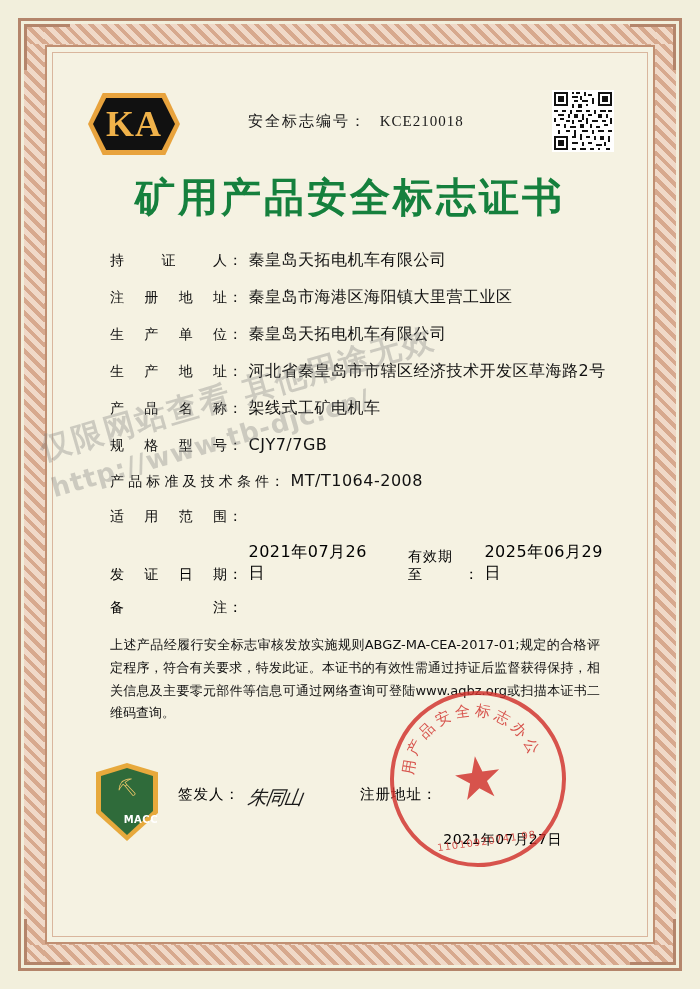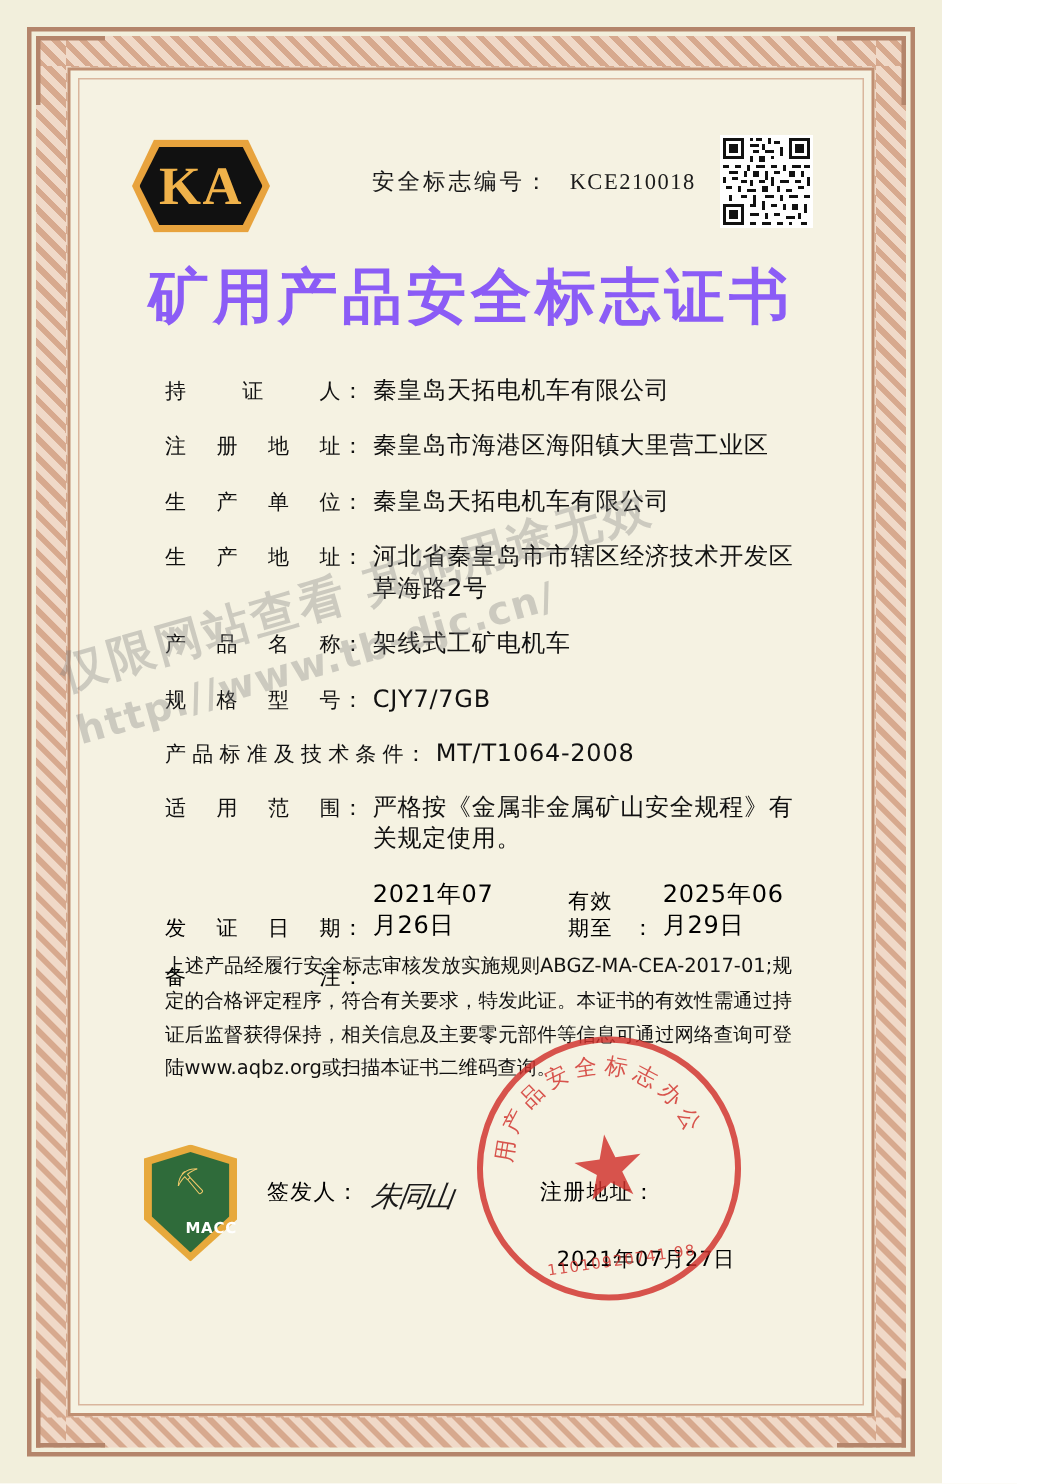--- a/index.html
+++ b/index.html
@@ -9,21 +9,21 @@
   }
   body {
     width: 700px;
     height: 989px;
     font-family: "Liberation Serif", serif;
     overflow: hidden;
   }
 
   .certificate {
     position: relative;
-    width: 628px;
+    width: 700px;
     height: 989px;
     background: #f2efdc;
     box-sizing: border-box;
     overflow: hidden;
   }
 
   
   .border-outer {
     position: absolute;
     left: 18px;
@@ -145,21 +145,21 @@
   
   .title {
     position: absolute;
     left: 0;
     right: 0;
     top: 110px;
     text-align: center;
     font-size: 40px;
     font-weight: bold;
     letter-spacing: 3px;
-    color: #8b5cf6;
+    color: #15803d;
     font-family: Liberation Sans, sans-serif;
   }
 
   
   .fields {
     position: absolute;
     left: 50px;
     right: 30px;
     top: 190px;
   }
@@ -507,21 +507,20 @@
 
       <div class="field-row">
         <span class="field-label wide">产品标准及技术条件</span>
         <span class="colon">：</span>
         <span class="field-value">MT/T1064-2008</span>
       </div>
 
       <div class="field-row">
         <span class="field-label">适用范围</span>
         <span class="colon">：</span>
-        <span class="field-value">严格按《金属非金属矿山安全规程》有关规定使用。</span>
       </div>
 
       <div class="dual-row">
         <span class="field-label">发证日期</span>
         <span class="colon">：</span>
         <span class="field-value">2021年07月26日</span>
         <span class="second-label">有效期至</span>
         <span class="colon">：</span>
         <span class="field-value">2025年06月29日</span>
       </div>

